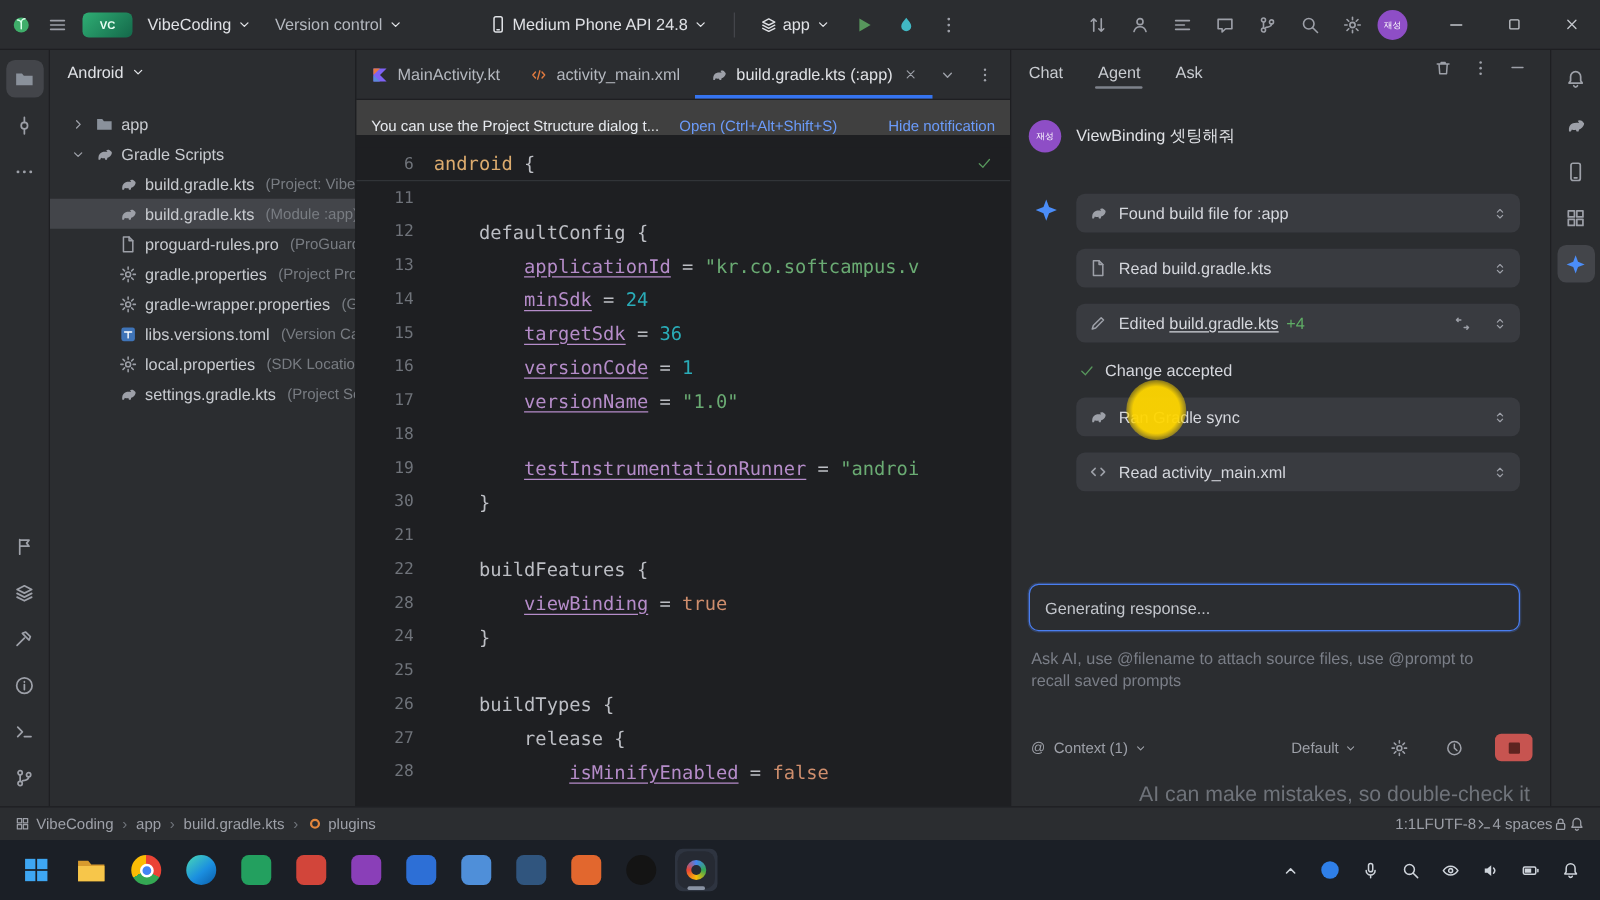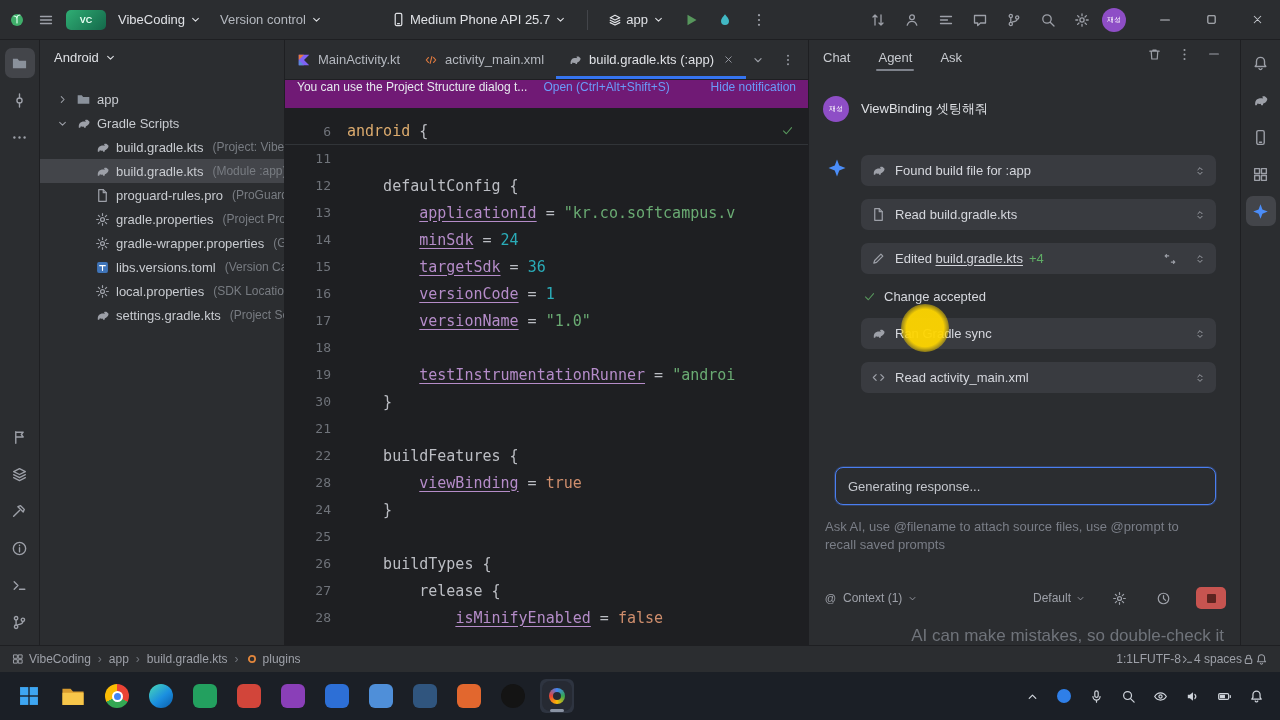--- a/index.html
+++ b/index.html
@@ -44,21 +44,21 @@
   .tr-hint{color:#787c82;font-size:12px;margin-left:4px}
 
   
   .editor{position:absolute;left:285px;top:40px;width:523px;bottom:75px;background:#1e1f22;overflow:hidden}
   .etabs{height:40px;background:#2b2d30;border-bottom:1px solid #1e1f22;display:flex;align-items:stretch;overflow:hidden}
   .etab{display:flex;align-items:center;gap:7px;padding:0 12px;font-size:13px;color:#b4b8bf;position:relative;flex-shrink:0}
   .etab.active{color:#dfe1e5}
   .etab.active::after{content:"";position:absolute;left:0;right:0;bottom:0;height:3px;background:#3574f0}
   .etab-close{color:#9da0a8;display:flex;margin-left:2px}
   .etab-actions{margin-left:auto;display:flex;align-items:center;gap:2px;padding-right:6px}
-  .notif{height:28px;background:#701a75;display:flex;align-items:flex-start;padding:0 12px;font-size:12px;color:#e6e9ee;gap:16px;white-space:nowrap;overflow:hidden}
+  .notif{height:28px;background:#404040;display:flex;align-items:flex-end;padding:0 12px;font-size:12px;color:#e6e9ee;gap:16px;white-space:nowrap;overflow:hidden}
   .notif a{color:#6b9bfa;text-decoration:none}
   .notif .dismiss{margin-left:auto}
   .code{padding-top:10px;font-family:"DejaVu Sans Mono","Liberation Mono",monospace;font-size:15px}
   .code-line{display:flex;height:27px;align-items:center;position:relative}
   .code-line.sticky{border-bottom:1px solid #313438;background:#1e1f22}
   .gutter{width:62px;text-align:right;padding-right:16px;color:#6f737a;font-size:13px;flex-shrink:0}
   .line-text{white-space:pre}
   .tok-pl{color:#bcbec4}
   .tok-fn{color:#dcab6e}
   .tok-prop{color:#b58cc9;text-decoration:underline;text-underline-offset:3px}
@@ -79,21 +79,21 @@
   .steps{position:absolute;top:115px;left:52px;right:24px;display:flex;flex-direction:column;gap:13px}
   .step-card{height:31px;background:#393b40;border-radius:7px;display:flex;align-items:center;gap:9px;padding:0 10px;font-size:13px;color:#d5d7dd}
   .st-ic{color:#9da0a8;display:flex;flex-shrink:0}
   .st-exp{margin-left:auto;color:#9da0a8;display:flex}
   .st-link{text-decoration:underline;text-underline-offset:2px}
   .st-badge{color:#5fad65;margin-left:6px}
   .st-diff{color:#9da0a8;display:flex;margin-left:auto}
   .st-diff + .st-exp{margin-left:8px}
   .step-status{height:22px;display:flex;align-items:center;gap:8px;font-size:13px;color:#d5d7dd;margin:-2px 0;padding-left:2px}
   .click-glow{position:absolute;top:264px;left:92px;width:48px;height:48px;border-radius:50%;background:radial-gradient(circle,rgba(255,214,0,.95) 0 55%,rgba(255,214,0,.45) 70%,rgba(255,214,0,0) 75%);z-index:6;pointer-events:none}
-  .gen-box{position:absolute;top:427px;left:26px;right:24px;height:34px;border:1px solid #4a7ef0;box-shadow:0 0 0 1px rgba(74,126,240,.25);border-radius:8px;display:flex;align-items:center;padding:18px 12px;font-size:13px;color:#c3c6cc;background:#2b2d30}
+  .gen-box{position:absolute;top:427px;left:14px;right:24px;height:34px;border:1px solid #4a7ef0;box-shadow:0 0 0 1px rgba(74,126,240,.25);border-radius:8px;display:flex;align-items:center;padding:18px 12px;font-size:13px;color:#c3c6cc;background:#2b2d30}
   .chat-input{position:absolute;top:478px;left:16px;right:40px;font-size:13px;line-height:1.35;color:#7a7e87}
   .chat-controls{position:absolute;top:544px;left:14px;right:14px;height:28px;display:flex;align-items:center;gap:6px;color:#9da0a8;font-size:12px}
   .ctl-left{display:flex;align-items:center;gap:5px}
   .ctl-right{margin-left:auto;display:flex;align-items:center;gap:22px}
   .stop-btn{width:30px;height:22px;border-radius:5px;background:#c75450;border:none;display:flex;align-items:center;justify-content:center}
   .stop-btn span{width:9px;height:9px;background:#5e2420;border-radius:1px;display:block}
   .disclaimer{position:absolute;top:586px;left:0;right:16px;text-align:right;font-size:17px;color:#6f737a}
 
   
   .status-bar{position:absolute;left:0;right:0;top:645px;height:27px;background:#2b2d30;border-top:1px solid #1e1f22;display:flex;align-items:center;padding:0 12px;font-size:12px;color:#9da0a8;z-index:5}
@@ -161,21 +161,21 @@
     </div>
 
     <div class="tb-center">
       <div class="tb-sel">
         <span class="devicon">
             <svg class="ic" width="15" height="15" viewBox="0 0 16 16" fill="none" stroke="currentColor" stroke-width="1.3" stroke-linecap="round" stroke-linejoin="round">
               <rect x="4.5" y="1.5" width="7" height="13" rx="1.5"></rect>
               <path d="M7 12.5h2"></path>
             </svg>
           </span>
-        <span>Medium Phone API 25.7</span>
+        <span>Medium Phone API 24.8</span>
         <span class="chev">
             <svg class="ic" width="13" height="13" viewBox="0 0 16 16" fill="none" stroke="currentColor" stroke-width="1.3" stroke-linecap="round" stroke-linejoin="round">
               <path d="M4.5 6.5L8 10l3.5-3.5"></path>
             </svg>
           </span>
       </div>
       <div class="tb-div"></div>
       <div class="tb-sel">
         <span class="modicon">
             <svg class="ic" width="14" height="14" viewBox="0 0 16 16" fill="none" stroke="currentColor" stroke-width="1.3" stroke-linecap="round" stroke-linejoin="round">

